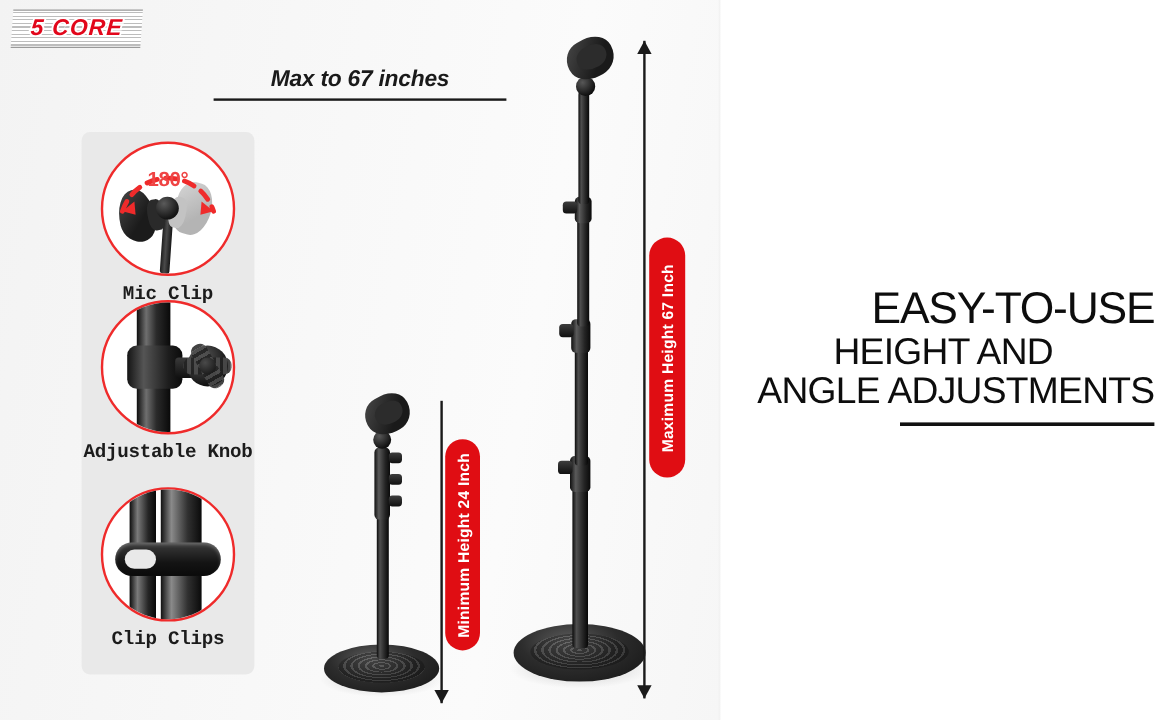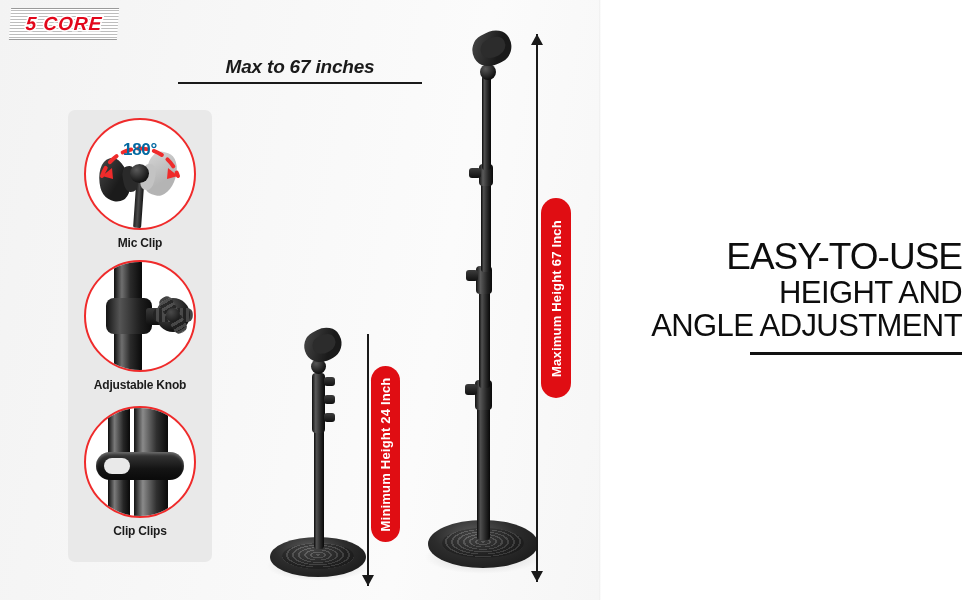--- a/index.html
+++ b/index.html
@@ -68,29 +68,29 @@
 
   
   .feature-panel{
     position:absolute;left:68px;top:110px;width:144px;height:452px;
     background:#e9e9e9;border-radius:7px;
   }
   .feature{
     position:absolute;left:0;width:144px;text-align:center;
   }
   .f1{top:8px;}
-  .f2{top:150px;}
+  .f2{top:140px;}
   .f3{top:296px;}
   .circ{
     width:108px;height:108px;margin:0 auto;border-radius:50%;
     background:#ffffff;border:2.5px solid #ef2b2b;
     position:relative;overflow:hidden;
   }
   .flabel{
-    margin-top:6px;font-size:12px;font-weight:bold;color:#1b1b1b;letter-spacing:-0.2px;
+    margin-top:6px;font-size:16px;font-weight:bold;color:#1b1b1b;letter-spacing:-0.2px;font-family:Liberation Mono, monospace;
   }
 
   
   .mc-stem{
     position:absolute;left:49px;top:52px;width:8px;height:56px;
     background:linear-gradient(to right,#1e1e1e,#4a4a4a 45%,#161616);
     border-radius:2px;transform:rotate(4deg);
   }
   .mc-hub{
     position:absolute;left:44px;top:44px;width:19px;height:19px;border-radius:50%;
@@ -112,21 +112,21 @@
     border-radius:46% 54% 54% 46%/42% 58% 60% 40%;
     transform:rotate(16deg);
   }
   .mc-right-in{
     position:absolute;left:55px;top:44px;width:14px;height:26px;
     background:#c3c3c3;border-radius:40%;transform:rotate(12deg);
   }
   .mc-arc{position:absolute;left:0;top:0;width:108px;height:108px;}
   .mc-deg{
     position:absolute;left:0;top:20px;width:108px;text-align:center;
-    font-size:17px;font-weight:bold;color:#0369a1;letter-spacing:-0.3px;
+    font-size:17px;font-weight:bold;color:#ef4444;letter-spacing:-0.3px;
   }
 
   
   .kn-tube{
     position:absolute;left:28px;top:-4px;width:28px;height:118px;
     background:linear-gradient(to right,#0e0e0e 0%,#6f6f6f 28%,#2b2b2b 58%,#090909 100%);
     border-radius:5px;
   }
   .kn-collar{
     position:absolute;left:20px;top:36px;width:46px;height:36px;
@@ -233,21 +233,21 @@
   .badge span{
     transform:rotate(-90deg);font-size:13px;letter-spacing:0.2px;
   }
 
   
   .right-block{
     position:absolute;left:610px;top:238px;width:352px;text-align:right;
     color:#0d0d0d;
   }
   .r1{font-size:37px;font-weight:normal;letter-spacing:-1px;line-height:1.02;}
-  .r2{font-size:31px;font-weight:normal;letter-spacing:-0.6px;line-height:1.08;}
+  .r2{font-size:31px;font-weight:normal;letter-spacing:-0.6px;line-height:1.08;text-align:center;}
   .r3{font-size:31px;font-weight:normal;letter-spacing:-0.6px;line-height:1.08;}
   .right-rule{
     position:absolute;left:750px;top:352px;width:212px;height:3px;background:#111111;
   }
 </style>
 </head>
 <body>
 
 <div id="stage">
 
@@ -353,17 +353,17 @@
     <div class="arrow-up"></div>
     <div class="arrow-down"></div>
   </div>
   <div class="badge" style="left:541px;top:198px;width:30px;height:200px;">
     <span>Maximum Height  67 Inch</span>
   </div>
 
   <div class="right-block">
     <div class="r1">EASY-TO-USE</div>
     <div class="r2">HEIGHT AND</div>
-    <div class="r3">ANGLE ADJUSTMENT</div>
+    <div class="r3">ANGLE ADJUSTMENTS</div>
   </div>
   <div class="right-rule"></div>
 
 </div>
 
 </body></html>

